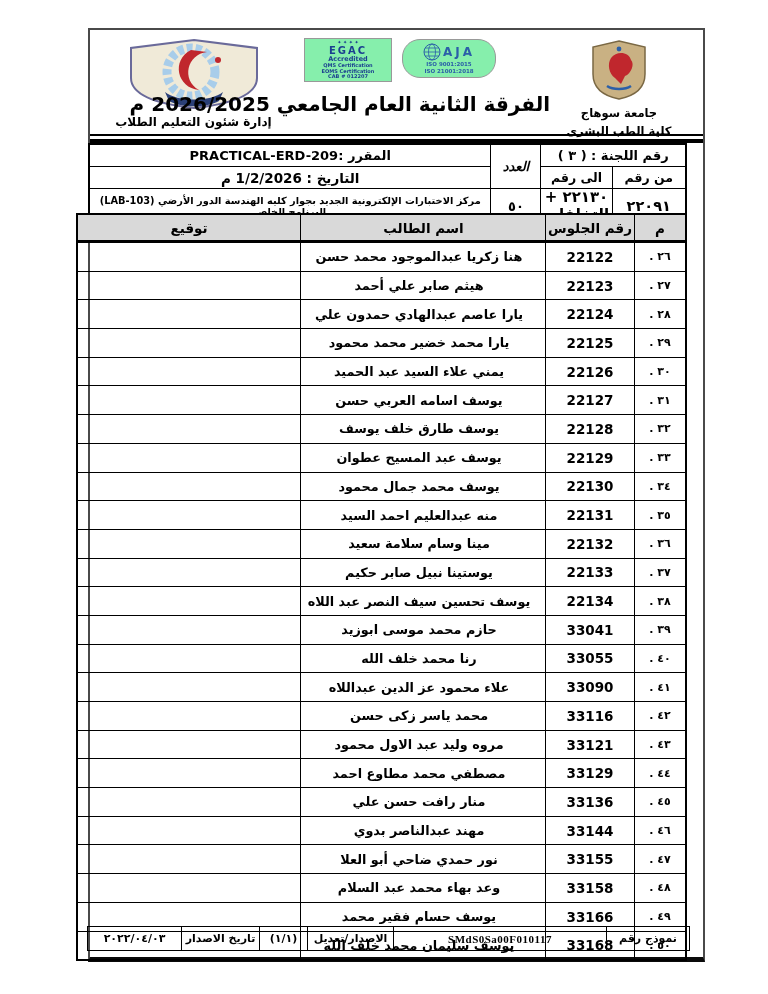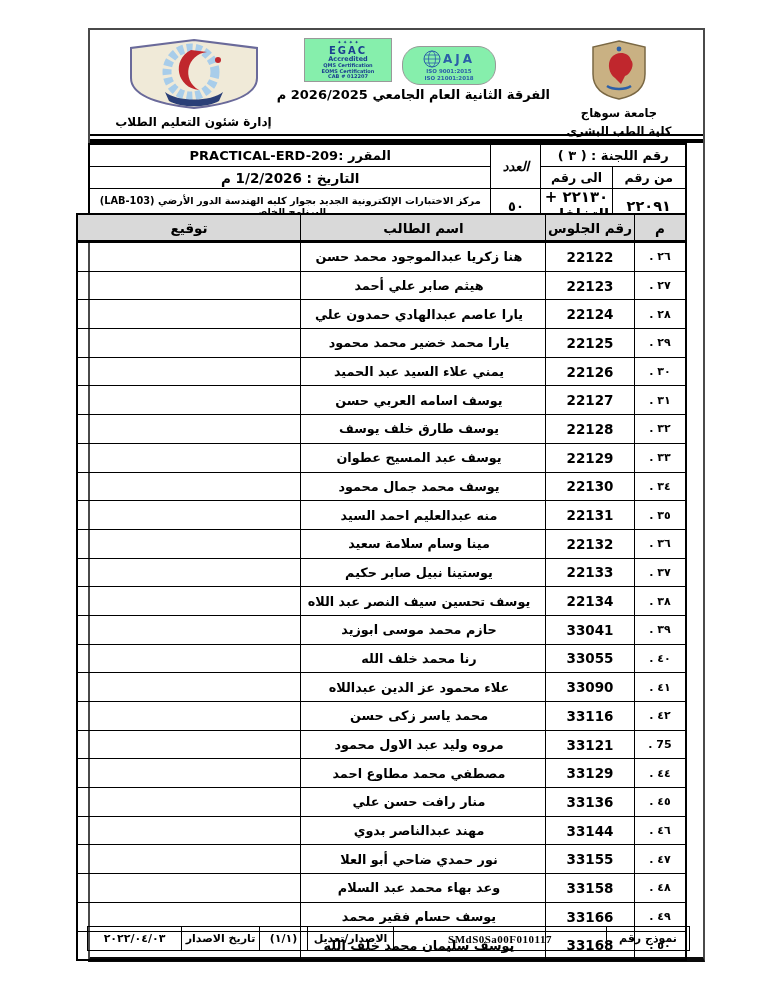--- a/index.html
+++ b/index.html
@@ -16,30 +16,30 @@
   
   .uni-block{position:absolute;right:24px;top:10px;width:120px;text-align:center;}
   .uni-block .cap{font-size:11.5px;font-weight:bold;line-height:1.35;margin-top:2px;}
   .fac-block{position:absolute;left:16px;top:8px;width:175px;text-align:center;}
   .fac-block .cap{font-size:12px;font-weight:bold;margin-top:1px;}
   .center-block{position:absolute;right:153px;top:8px;width:300px;text-align:center;}
   .cert-row{display:flex;justify-content:center;gap:10px;direction:ltr;}
   .cert-box{background:#86efac;border:1px solid #999;display:flex;flex-direction:column;
     align-items:center;justify-content:center;padding:2px 3px;}
   .egac-box{width:80px;height:38px;}
-  .aja-box{width:86px;height:33px;margin-top:8px;border-radius:18px;}
+  .aja-box{width:86px;height:33px;margin-top:1px;border-radius:18px;}
   .egac-stars{font-size:5px;color:#1a3f8f;line-height:1;}
   .egac-name{font-size:10px;font-weight:bold;color:#1a3f8f;letter-spacing:2px;line-height:1.1;}
   .egac-acc{font-size:6.5px;font-weight:bold;color:#1a3f8f;line-height:1.1;}
   .egac-small{font-size:5px;color:#1a3f8f;line-height:1.15;font-weight:bold;}
   .aja-top{display:flex;align-items:center;gap:2px;}
   .aja-name{font-size:12px;font-weight:bold;color:#2b5fa8;letter-spacing:3px;}
   .aja-small{font-size:5.5px;color:#2b5fa8;font-weight:bold;line-height:1.2;}
   .doc-title{font-size:14.5px;font-weight:bold;margin-top:4px;white-space:nowrap;}
-  .doc-subtitle{font-size:13px;font-weight:bold;margin-top:2px;white-space:nowrap;text-align:right;}
+  .doc-subtitle{font-size:20px;font-weight:bold;margin-top:10px;white-space:nowrap;}
   .double-rule{position:absolute;left:0;right:0;top:104px;height:3px;
     border-top:2px solid #000;border-bottom:4px solid #000;}
   
   table{border-collapse:collapse;table-layout:fixed;}
   .info-table{position:absolute;top:113px;right:16px;width:597px;border:2.5px solid #000;}
   .info-table td{border:1px solid #000;text-align:center;vertical-align:middle;
     font-weight:bold;padding:0 2px;}
   .i-committee{font-size:13px;height:21px;}
   .i-course{font-size:13px;}
   .i-fromto-h{font-size:12.5px;height:21px;}
@@ -268,21 +268,21 @@
           <td class="c-name">علاء محمود عز الدين عبداللاه</td>
           <td class="c-sign"></td>
         </tr>
         <tr>
           <td class="c-idx">٤٢ .</td>
           <td class="c-seat">33116</td>
           <td class="c-name">محمد ياسر زكى حسن</td>
           <td class="c-sign"></td>
         </tr>
         <tr>
-          <td class="c-idx">75 .</td>
+          <td class="c-idx">٤٣ .</td>
           <td class="c-seat">33121</td>
           <td class="c-name">مروه وليد عبد الاول محمود</td>
           <td class="c-sign"></td>
         </tr>
         <tr>
           <td class="c-idx">٤٤ .</td>
           <td class="c-seat">33129</td>
           <td class="c-name">مصطفي محمد مطاوع احمد</td>
           <td class="c-sign"></td>
         </tr>

